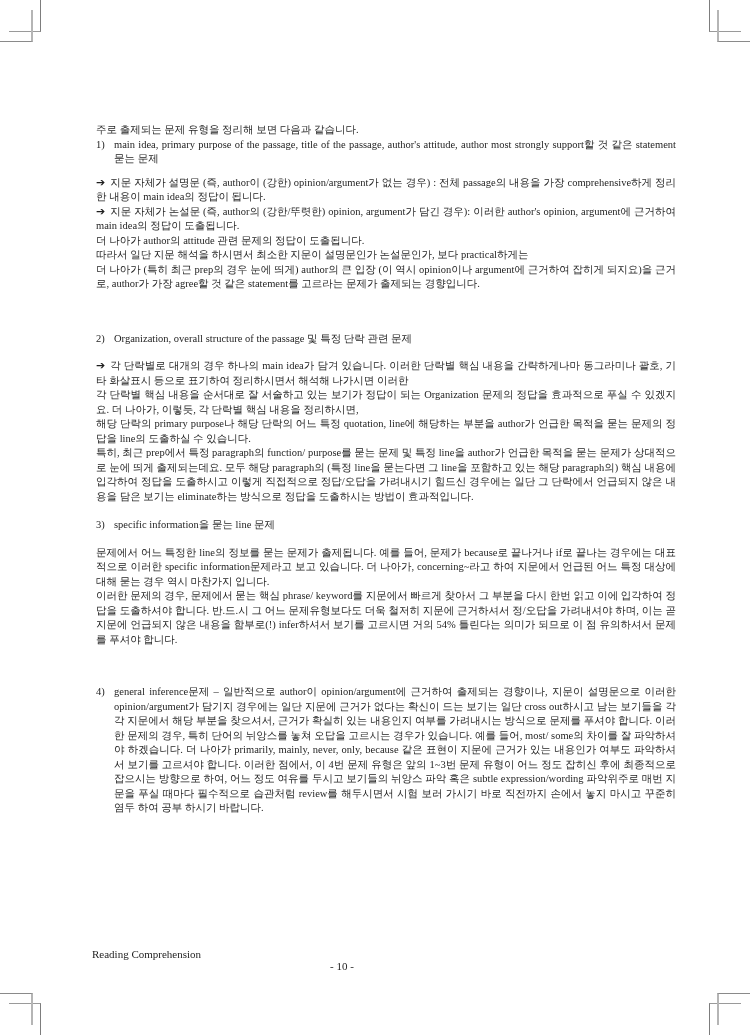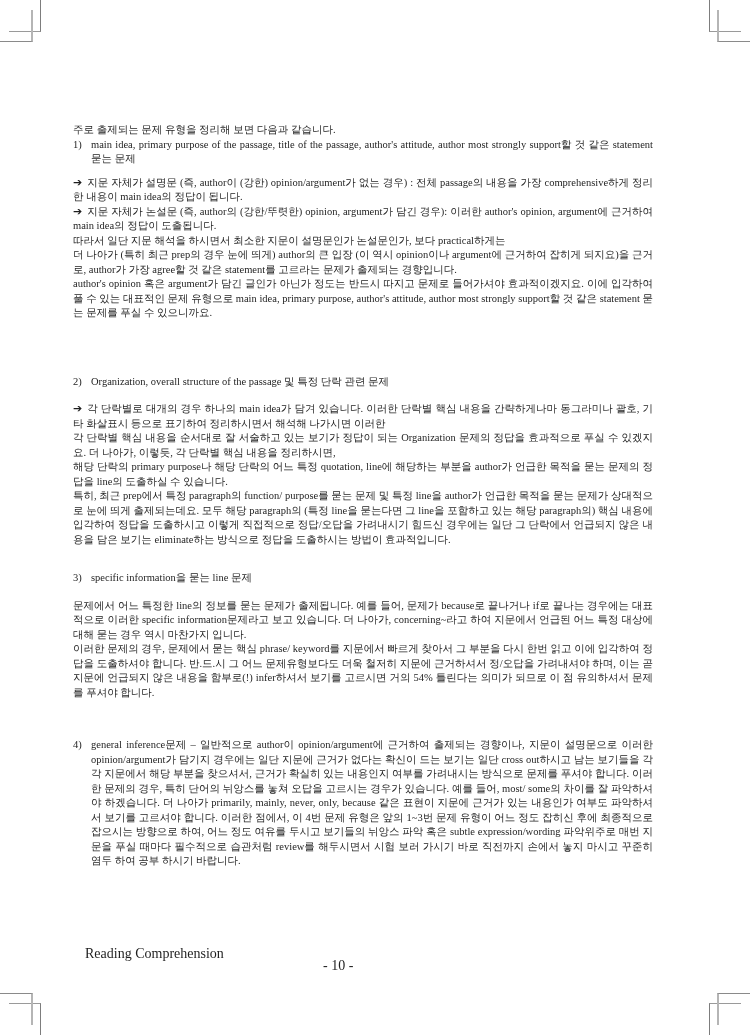--- a/index.html
+++ b/index.html
@@ -4,39 +4,39 @@
 <style>
   html,body{margin:0;padding:0;}
   body{
     width:750px;height:1035px;position:relative;
     background:#ffffff;overflow:hidden;
     font-family:"Liberation Serif","DejaVu Serif",serif;
     color:#1e1e1e;
   }
   
   .content{
-    position:absolute;left:73px;top:123px;width:580px;
+    position:absolute;left:96px;top:123px;width:580px;
     font-size:10.5px;line-height:14.5px;text-align:justify;
   }
   .para{margin:0;}
   .hang{padding-left:18px;text-indent:-18px;}
   .num{display:inline-block;width:18px;text-indent:0;}
   .points{margin-top:9px;}
   .arrow{
     font-family:"DejaVu Sans",sans-serif;font-weight:bold;
     padding-right:5px;font-size:11px;
   }
-  .section-2{margin-top:54px;}
-  .section-3{margin-top:24px;}
+  .section-2{margin-top:40px;}
+  .section-3{margin-top:14px;}
   .section-4{margin-top:38px;}
   .sec-body{margin-top:13px;}
   
   .footer{
-    position:absolute;left:85px;top:947px;width:580px;
-    font-size:14px;line-height:14px;
+    position:absolute;left:92px;top:947px;width:580px;
+    font-size:11px;line-height:14px;
   }
   .footer .pageno{position:absolute;left:238px;top:0;margin-top:12px;}
   
   .cm{position:absolute;}
   .cm-tl-a{left:9px;top:0;width:31px;height:31px;border-right:1px solid #7d7d7d;border-bottom:1px solid #9a9a9a;}
   .cm-tl-b{left:0;top:10px;width:31px;height:31px;border-right:2px solid #b5b5b5;border-bottom:1px solid #8a8a8a;}
   .cm-tr-a{right:9px;top:0;width:31px;height:31px;border-left:1px solid #7d7d7d;border-bottom:1px solid #9a9a9a;}
   .cm-tr-b{right:0;top:10px;width:31px;height:31px;border-left:2px solid #b5b5b5;border-bottom:1px solid #8a8a8a;}
   .cm-bl-a{left:9px;bottom:0;width:31px;height:31px;border-right:1px solid #7d7d7d;border-top:1px solid #9a9a9a;}
   .cm-bl-b{left:0;bottom:10px;width:31px;height:31px;border-right:2px solid #b5b5b5;border-top:1px solid #8a8a8a;}
@@ -63,23 +63,23 @@
     <div class="para hang">
       <span class="num">1)</span><span>main idea, primary purpose of the passage, title of the passage, author's attitude, author most strongly support할 것 같은 statement 묻는 문제</span>
     </div>
     <div class="points">
       <div class="para">
         <span class="arrow">➔</span><span>지문 자체가 설명문 (즉, author이 (강한) opinion/argument가 없는 경우) : 전체 passage의 내용을 가장 comprehensive하게 정리한 내용이 main idea의 정답이 됩니다.</span>
       </div>
       <div class="para">
         <span class="arrow">➔</span><span>지문 자체가 논설문 (즉, author의 (강한/뚜렷한) opinion, argument가 담긴 경우): 이러한 author's opinion, argument에 근거하여 main idea의 정답이 도출됩니다.</span>
       </div>
+      <div class="para">더 나아가 author의 attitude 관련 문제의 정답이 도출됩니다.</div>
       <div class="para">따라서 일단 지문 해석을 하시면서 최소한 지문이 설명문인가 논설문인가, 보다 practical하게는</div>
       <div class="para">더 나아가 (특히 최근 prep의 경우 눈에 띄게) author의 큰 입장 (이 역시 opinion이나 argument에 근거하여 잡히게 되지요)을 근거로, author가 가장 agree할 것 같은 statement를 고르라는 문제가 출제되는 경향입니다.</div>
-      <div class="para">author's opinion 혹은 argument가 담긴 글인가 아닌가 정도는 반드시 따지고 문제로 들어가셔야 효과적이겠지요. 이에 입각하여 풀 수 있는 대표적인 문제 유형으로 main idea, primary purpose, author's attitude, author most strongly support할 것 같은 statement 묻는 문제를 푸실 수 있으니까요.</div>
     </div>
   </div>
 
   <div class="section-2">
     <div class="para hang">
       <span class="num">2)</span><span>Organization, overall structure of the passage 및 특정 단락 관련 문제</span>
     </div>
     <div class="sec-body">
       <div class="para">
         <span class="arrow">➔</span><span>각 단락별로 대개의 경우 하나의 main idea가 담겨 있습니다. 이러한 단락별 핵심 내용을 간략하게나마 동그라미나 괄호, 기타 화살표시 등으로 표기하여 정리하시면서 해석해 나가시면 이러한</span>

